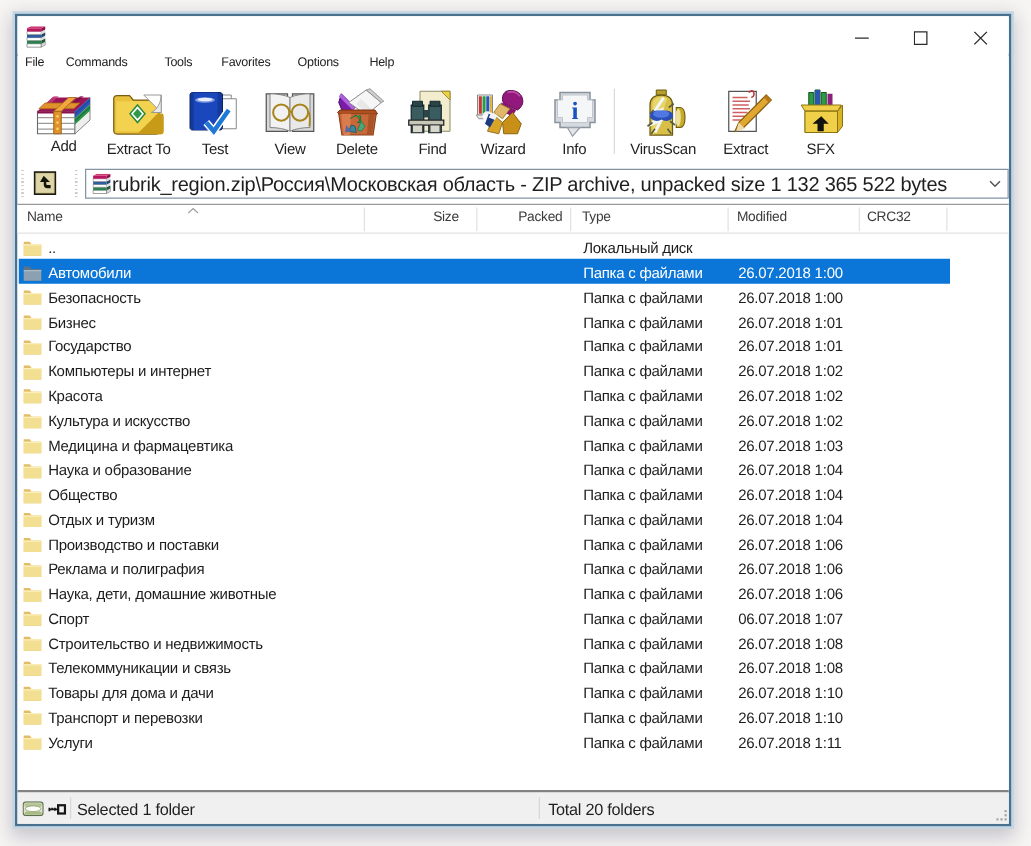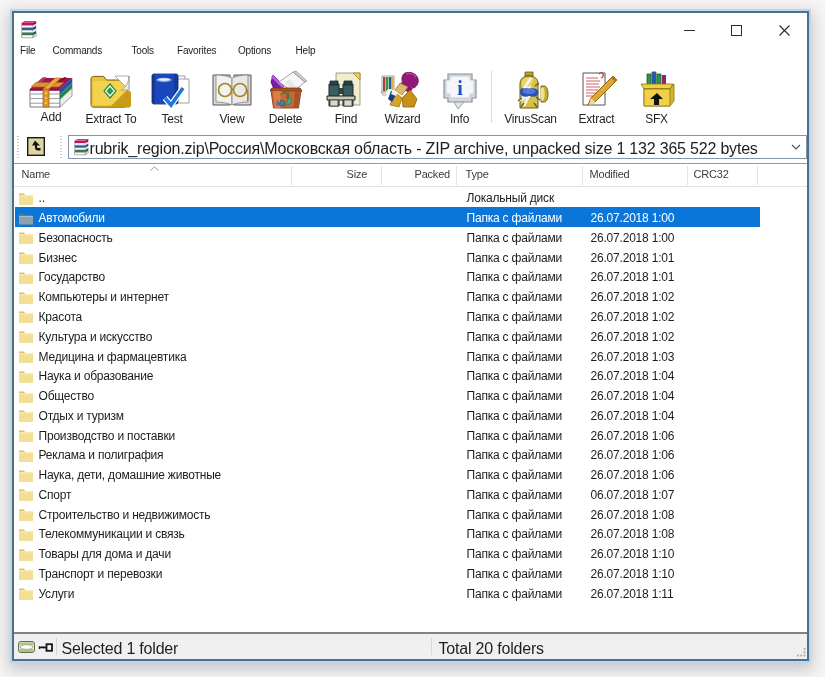--- a/index.html
+++ b/index.html
@@ -36,21 +36,21 @@
  font-size:11px;color:#3c3c3c}
 #hdr span{position:absolute;top:4.5px;letter-spacing:-0.2px}
 #hdr .vs{position:absolute;top:2px;width:1px;height:19px;background:#e2e2e2}
 .row{position:absolute;left:1px;width:745px;height:19.8px;font-size:12px;color:#1c1c1c}
 .row .fi{position:absolute;left:3px;top:2.5px}
 .row .nm{position:absolute;left:24px;top:4px;letter-spacing:-0.2px;white-space:nowrap}
 .row .ty{position:absolute;left:452px;top:4px;letter-spacing:-0.2px;white-space:nowrap}
 .row .md{position:absolute;left:576px;top:4px;letter-spacing:-0.2px;white-space:nowrap}
 .row.sel{background:#0c76d8;color:#fff;height:20.3px}
 
-#sbar{position:absolute;left:0;top:620.5px;width:100%;height:25.5px;background:#f0f0f0;font-size:16px;color:#1f1f1f}
+#sbar{position:absolute;left:0;top:620.5px;width:100%;height:25.5px;background:#f0f0f0;font-size:13px;color:#1f1f1f}
 #sbar .t1{position:absolute;left:48px;top:6px;letter-spacing:-0.2px}
 #sbar .t2{position:absolute;left:425px;top:6px;letter-spacing:-0.2px}
 #sbar .vs{position:absolute;top:4px;width:1px;height:17px;background:#d8d8d8}
 </style>
 </head>
 <body>
 <svg width="0" height="0" style="position:absolute">
 <defs>
 <symbol id="fold" viewBox="0 0 16 16">
  <path d="M1 3.4h4.8l1.5 1.9H15v9.2H1Z" fill="#e2bc66"></path>

